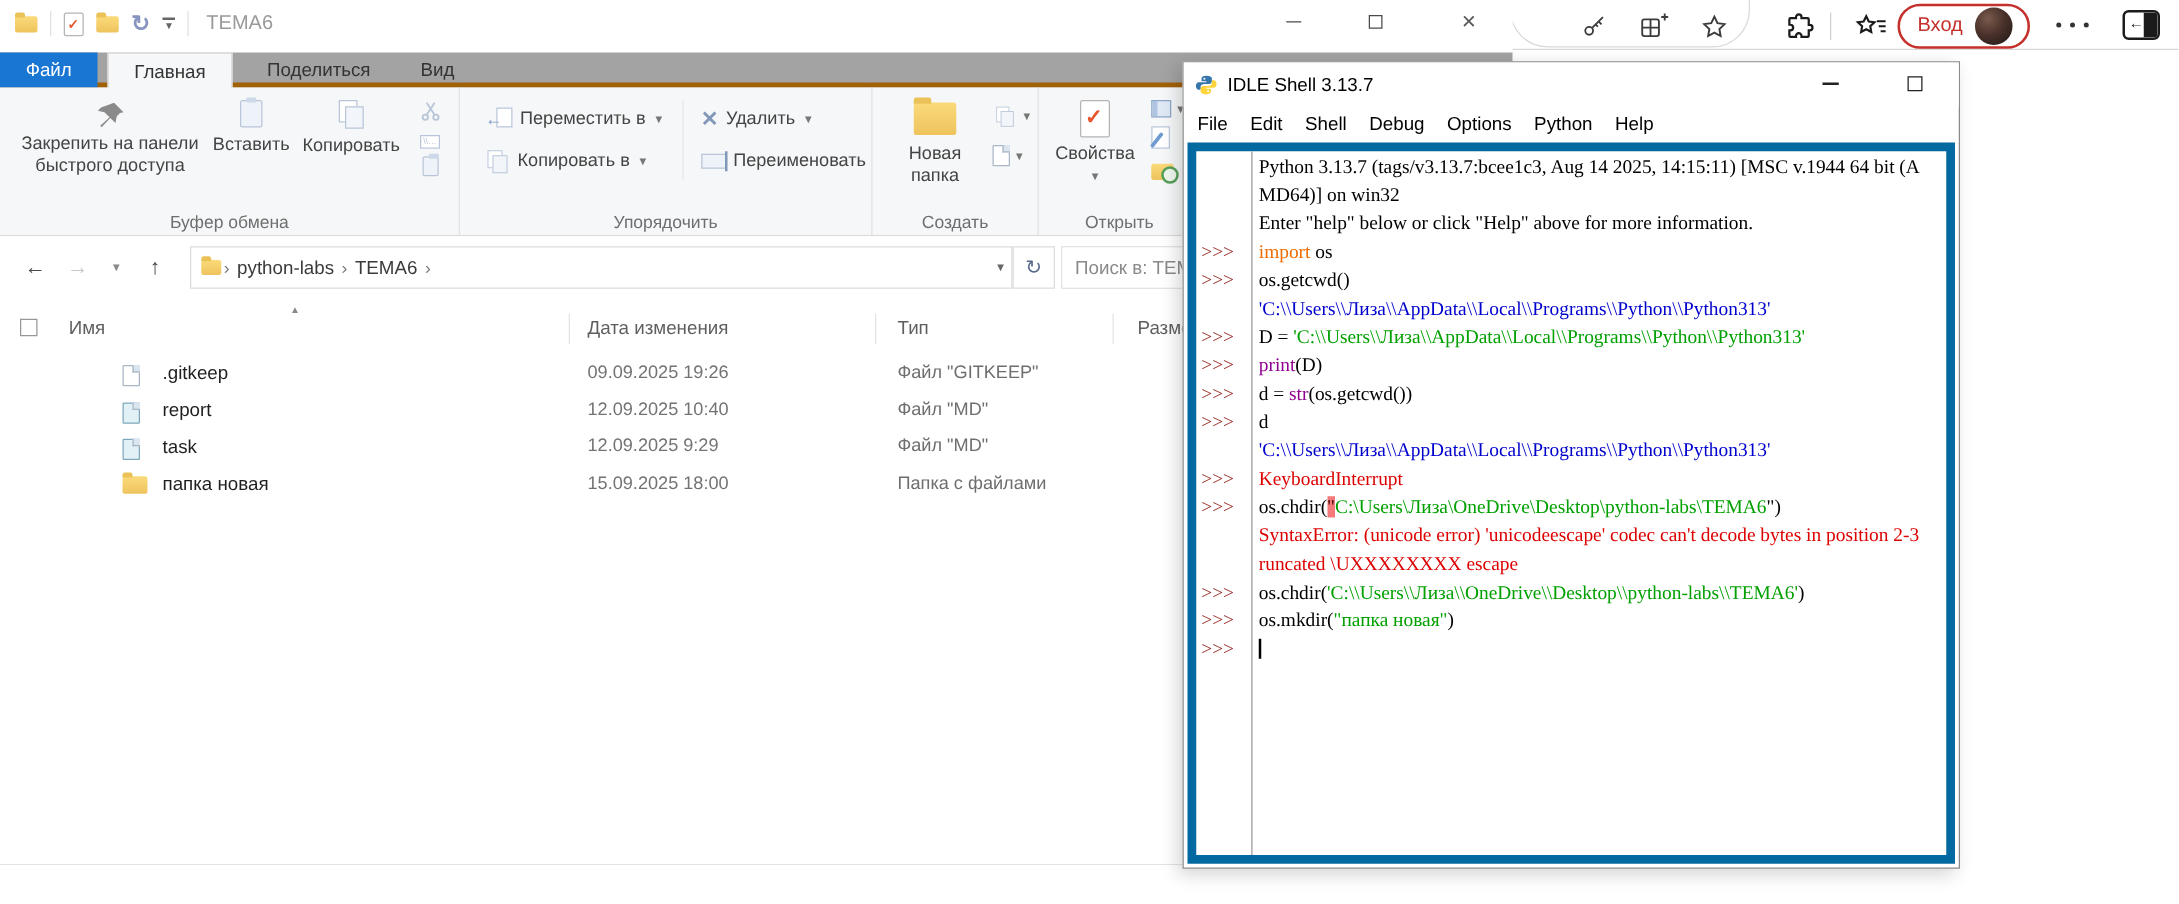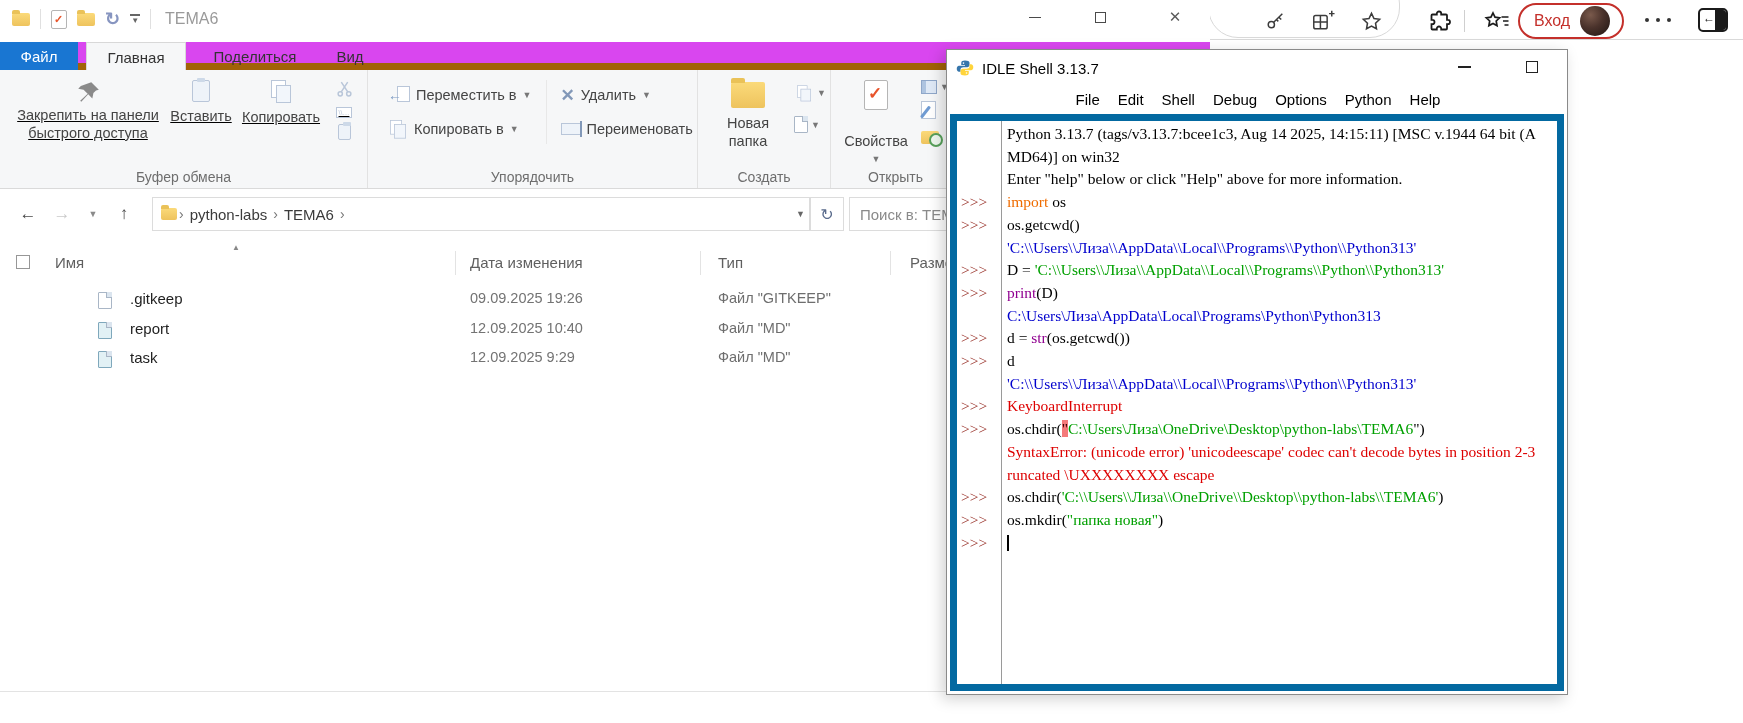--- a/index.html
+++ b/index.html
@@ -32,22 +32,22 @@
                   z-index:1; border-bottom:1px solid #e3e3e3; }
   .e-title { position:absolute; left:0; top:0; right:0; height:42px; background:#fff; }
   .qat { position:absolute; left:12px; top:8px; display:flex; align-items:center; gap:10px; }
   .qat .sep { width:1px; height:20px; background:#e0e0e0; }
   .e-title .title-text { color:#9a9a9a; font-size:16px; margin-left:4px; }
   .winctl { position:absolute; top:2px; width:46px; height:30px; display:flex; align-items:center; justify-content:center; cursor:pointer; color:#4a4a4a; }
   .wc-min i { display:block; width:12px; height:1px; background:#4a4a4a; }
   .wc-max i { display:block; width:11px; height:11px; border:1px solid #4a4a4a; }
   .wc-close { font-size:15px; color:#5a5a5a; }
 
-  .e-tabs { position:absolute; left:0; top:42px; right:0; height:28px; background:#d946ef;
-            border-bottom:7px solid #a16207; }
+  .e-tabs { position:absolute; left:0; top:42px; right:0; height:28px; background:#a3a3a3;
+            border-bottom:4px solid #a16207; }
   .tab { position:absolute; top:0; height:28px; display:flex; align-items:center; justify-content:center;
          font-size:15px; color:#333; cursor:pointer; }
   .tab-file { left:0; width:78px; background:#1976d2; color:#fff; }
   .tab-home { left:86px; width:100px; background:#f6f7f8; border:1px solid #d8d8d8; border-bottom:none; height:29px; }
   .tab-share { left:200px; width:110px; }
   .tab-view { left:318px; width:64px; }
 
   .e-ribbon { position:absolute; left:0; top:70px; right:0; height:119px; background:#f6f7f8;
               border-bottom:1px solid #dadada; display:flex; }
   .rgroup { position:relative; height:100%; border-right:1px solid #e2e2e2; flex:none; }
@@ -131,21 +131,21 @@
 
   
   .win-idle { position:absolute; left:946px; top:49px; width:622px; height:646px; background:#fff;
               border:1px solid #8a8a8a; z-index:2; box-shadow:-4px 4px 14px rgba(0,0,0,.18); }
   .i-titlebar { position:absolute; left:0; top:0; right:0; height:36px; background:#fff;
                 display:flex; align-items:center; }
   .i-titlebar .ttl { font-size:15px; color:#000; margin-left:8px; }
   .i-winctl { position:absolute; top:2px; width:38px; height:30px; display:flex; align-items:center;
               justify-content:center; cursor:pointer; }
   .i-menubar { position:absolute; left:2px; top:36px; right:0; height:26px; display:flex;
-               align-items:center; font-size:15px; color:#000;justify-content:center; }
+               align-items:center; font-size:15px; color:#000; }
   .i-menubar span { padding:0 9px; cursor:pointer; }
   .idle-text { position:absolute; left:3px; right:3px; top:64px; bottom:3px; border:7px solid #0369a1;
                overflow:hidden; font-family:"Liberation Serif", serif; font-size:15.5px;
                padding-top:2px; cursor:text; }
   .gutter-line { position:absolute; left:44px; top:0; bottom:0; width:1px; background:#9a9a9a; }
   .con-line { display:flex; line-height:22.7px; white-space:pre; }
   .con-line .gut { flex:none; width:44px; padding-left:4px; }
   .con-line .txt { padding-left:6px; }
   .cursor-bar { display:inline-block; width:1.5px; height:16px; background:#000; vertical-align:-3px; }
 </style>
@@ -229,21 +229,21 @@
   <div class="e-tabs">
     <div class="tab tab-file">Файл</div>
     <div class="tab tab-home">Главная</div>
     <div class="tab tab-share">Поделиться</div>
     <div class="tab tab-view">Вид</div>
   </div>
 
   <div class="e-ribbon">
 
     <div class="rgroup" style="width:368px">
-      <div style="display:flex; padding-left:12px;text-decoration:underline;">
+      <div style="display:flex; padding-left:12px;">
         <div class="rbtn" style="width:152px">
           <svg width="26" height="26" viewBox="0 0 24 24">
             <path fill="#8a8a8a" d="M15 2l7 7-2.6.6L17 12l-1 5-3.8-3.8-6.4 6.9-1-1 6.9-6.4L7.9 9l-4.9-1 2.4-2.4z"></path>
             </svg>
           <span>Закрепить на панели быстрого доступа</span>
         </div>
         <div class="rbtn" style="width:74px">
           <span class="i-clip"></span>
           <span style="margin-top:5px">Вставить</span>
         </div>
@@ -317,21 +317,21 @@
       </div>
       <div class="glabel">Создать</div>
     </div>
 
     <div class="rgroup" style="width:129px; border-right:none">
       <div style="display:flex;padding:8px 0 0 12px;gap:12px">
         <div class="rbtn" style="width:66px;padding-top:2px">
           <span class="i-checkdoc">
               <span class="chk">✓</span>
             </span>
-          <span style="margin-top:22px">Свойства</span>
+          <span style="margin-top:4px">Свойства</span>
           <span class="caret">▼</span>
         </div>
         <div style="display:flex;flex-direction:column;gap:7px;padding-top:2px">
           <span style="display:flex;align-items:center;gap:3px">
             <span class="i-panel"></span>
               <span class="caret">▼</span>
             </span>
           <span>
             <span class="i-pencil"></span></span>
           <span>
@@ -386,20 +386,26 @@
           <span class="fname">report</span>
           <span class="fdate">12.09.2025 10:40</span>
           <span class="ftype">Файл "MD"</span>
         </div>
         <div class="frow">
           <span class="ficon i-doc teal"></span>
           <span class="fname">task</span>
           <span class="fdate">12.09.2025 9:29</span>
           <span class="ftype">Файл "MD"</span>
         </div>
+        <div class="frow">
+          <span class="ficon i-folder row"></span>
+          <span class="fname">папка новая</span>
+          <span class="fdate">15.09.2025 18:00</span>
+          <span class="ftype">Папка с файлами</span>
+        </div>
       </div>
   </div>
 </div>
 
 <div class="win-idle">
   <div class="i-titlebar">
     <svg width="18" height="18" viewBox="0 0 24 24" style="margin-left:9px">
       <path fill="#3776ab" d="M12 2c-3.2 0-5 1.1-5 3v3h5v1H4c-2 0-3 1.9-3 4s1 4 3 4h2v-3c0-1.9 1.9-3 4-3h5c1.7 0 3-1.3 3-3V5c0-1.9-2.3-3-6-3zm-2 2.3a1.1 1.1 0 1 1 0 2.2 1.1 1.1 0 0 1 0-2.2z"></path>
       <path fill="#ffd43b" d="M12 22c3.2 0 5-1.1 5-3v-3h-5v-1h8c2 0 3-1.9 3-4s-1-4-3-4h-2v3c0 1.9-1.9 3-4 3H9c-1.7 0-3 1.3-3 3v3c0 1.9 2.3 3 6 3zm2-2.3a1.1 1.1 0 1 1 0-2.2 1.1 1.1 0 0 1 0 2.2z"></path>
       </svg>
@@ -423,21 +429,20 @@
   <div class="idle-text" id="idle-console">
     <div class="gutter-line"></div>
   <div class="con-line"><span class="gut" style="color: rgb(153, 50, 42);"></span><span class="txt"><span style="color: rgb(0, 0, 0);">Python 3.13.7 (tags/v3.13.7:bcee1c3, Aug 14 2025, 14:15:11) [MSC v.1944 64 bit (A</span></span></div>
       <div class="con-line"><span class="gut" style="color: rgb(153, 50, 42);"></span><span class="txt"><span style="color: rgb(0, 0, 0);">MD64)] on win32</span></span></div>
       <div class="con-line"><span class="gut" style="color: rgb(153, 50, 42);"></span><span class="txt"><span style="color: rgb(0, 0, 0);">Enter "help" below or click "Help" above for more information.</span></span></div>
       <div class="con-line"><span class="gut" style="color: rgb(153, 50, 42);">&gt;&gt;&gt;</span><span class="txt"><span style="color: rgb(239, 108, 0);">import</span><span style="color: rgb(0, 0, 0);"> os</span></span></div>
       <div class="con-line"><span class="gut" style="color: rgb(153, 50, 42);">&gt;&gt;&gt;</span><span class="txt"><span style="color: rgb(0, 0, 0);">os.getcwd()</span></span></div>
       <div class="con-line"><span class="gut" style="color: rgb(153, 50, 42);"></span><span class="txt"><span style="color: rgb(0, 0, 205);">'C:\\Users\\Лиза\\AppData\\Local\\Programs\\Python\\Python313'</span></span></div>
       <div class="con-line"><span class="gut" style="color: rgb(153, 50, 42);">&gt;&gt;&gt;</span><span class="txt"><span style="color: rgb(0, 0, 0);">D = </span><span style="color: rgb(0, 160, 0);">'C:\\Users\\Лиза\\AppData\\Local\\Programs\\Python\\Python313'</span></span></div>
       <div class="con-line"><span class="gut" style="color: rgb(153, 50, 42);">&gt;&gt;&gt;</span><span class="txt"><span style="color: rgb(144, 0, 144);">print</span><span style="color: rgb(0, 0, 0);">(D)</span></span></div>
-      <div class="con-line"><span class="gut" style="color: rgb(153, 50, 42);"></span><span class="txt"><span style="color: rgb(0, 0, 205);">C:\Users\Лиза\AppData\Local\Programs\Python\Python313</span></span></div>
       <div class="con-line"><span class="gut" style="color: rgb(153, 50, 42);">&gt;&gt;&gt;</span><span class="txt"><span style="color: rgb(0, 0, 0);">d = </span><span style="color: rgb(144, 0, 144);">str</span><span style="color: rgb(0, 0, 0);">(os.getcwd())</span></span></div>
       <div class="con-line"><span class="gut" style="color: rgb(153, 50, 42);">&gt;&gt;&gt;</span><span class="txt"><span style="color: rgb(0, 0, 0);">d</span></span></div>
       <div class="con-line"><span class="gut" style="color: rgb(153, 50, 42);"></span><span class="txt"><span style="color: rgb(0, 0, 205);">'C:\\Users\\Лиза\\AppData\\Local\\Programs\\Python\\Python313'</span></span></div>
       <div class="con-line"><span class="gut" style="color: rgb(153, 50, 42);">&gt;&gt;&gt;</span><span class="txt"><span style="color: rgb(221, 0, 0);">KeyboardInterrupt</span></span></div>
       <div class="con-line"><span class="gut" style="color: rgb(153, 50, 42);">&gt;&gt;&gt;</span><span class="txt"><span style="color: rgb(0, 0, 0);">os.chdir(</span><span style="color: rgb(63, 0, 0); background: rgb(244, 122, 122);">"</span><span style="color: rgb(0, 160, 0);">C:\Users\Лиза\OneDrive\Desktop\python-labs\TEMA6</span><span style="color: rgb(0, 0, 0);">")</span></span></div>
       <div class="con-line"><span class="gut" style="color: rgb(153, 50, 42);"></span><span class="txt"><span style="color: rgb(221, 0, 0);">SyntaxError: (unicode error) 'unicodeescape' codec can't decode bytes in position 2-3</span></span></div>
       <div class="con-line"><span class="gut" style="color: rgb(153, 50, 42);"></span><span class="txt"><span style="color: rgb(221, 0, 0);">runcated \UXXXXXXXX escape</span></span></div>
       <div class="con-line"><span class="gut" style="color: rgb(153, 50, 42);">&gt;&gt;&gt;</span><span class="txt"><span style="color: rgb(0, 0, 0);">os.chdir(</span><span style="color: rgb(0, 160, 0);">'C:\\Users\\Лиза\\OneDrive\\Desktop\\python-labs\\TEMA6'</span><span style="color: rgb(0, 0, 0);">)</span></span></div>
       <div class="con-line"><span class="gut" style="color: rgb(153, 50, 42);">&gt;&gt;&gt;</span><span class="txt"><span style="color: rgb(0, 0, 0);">os.mkdir(</span><span style="color: rgb(0, 160, 0);">"папка новая"</span><span style="color: rgb(0, 0, 0);">)</span></span></div>
       <div class="con-line"><span class="gut" style="color: rgb(153, 50, 42);">&gt;&gt;&gt;</span><span class="txt"><span class="cursor-bar"></span></span></div>

